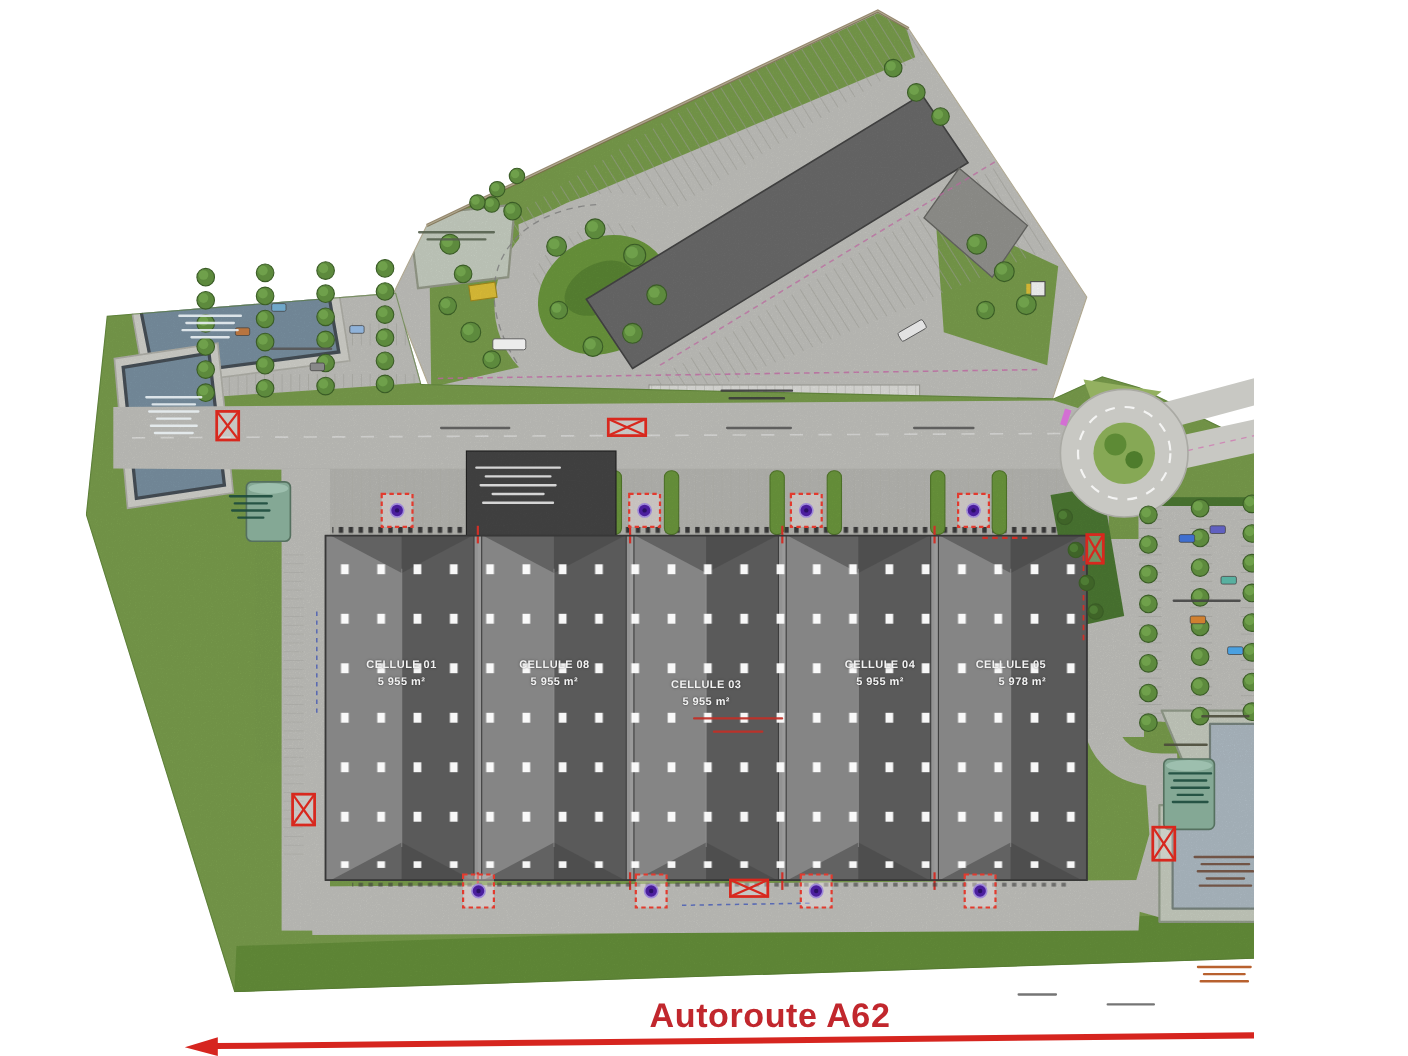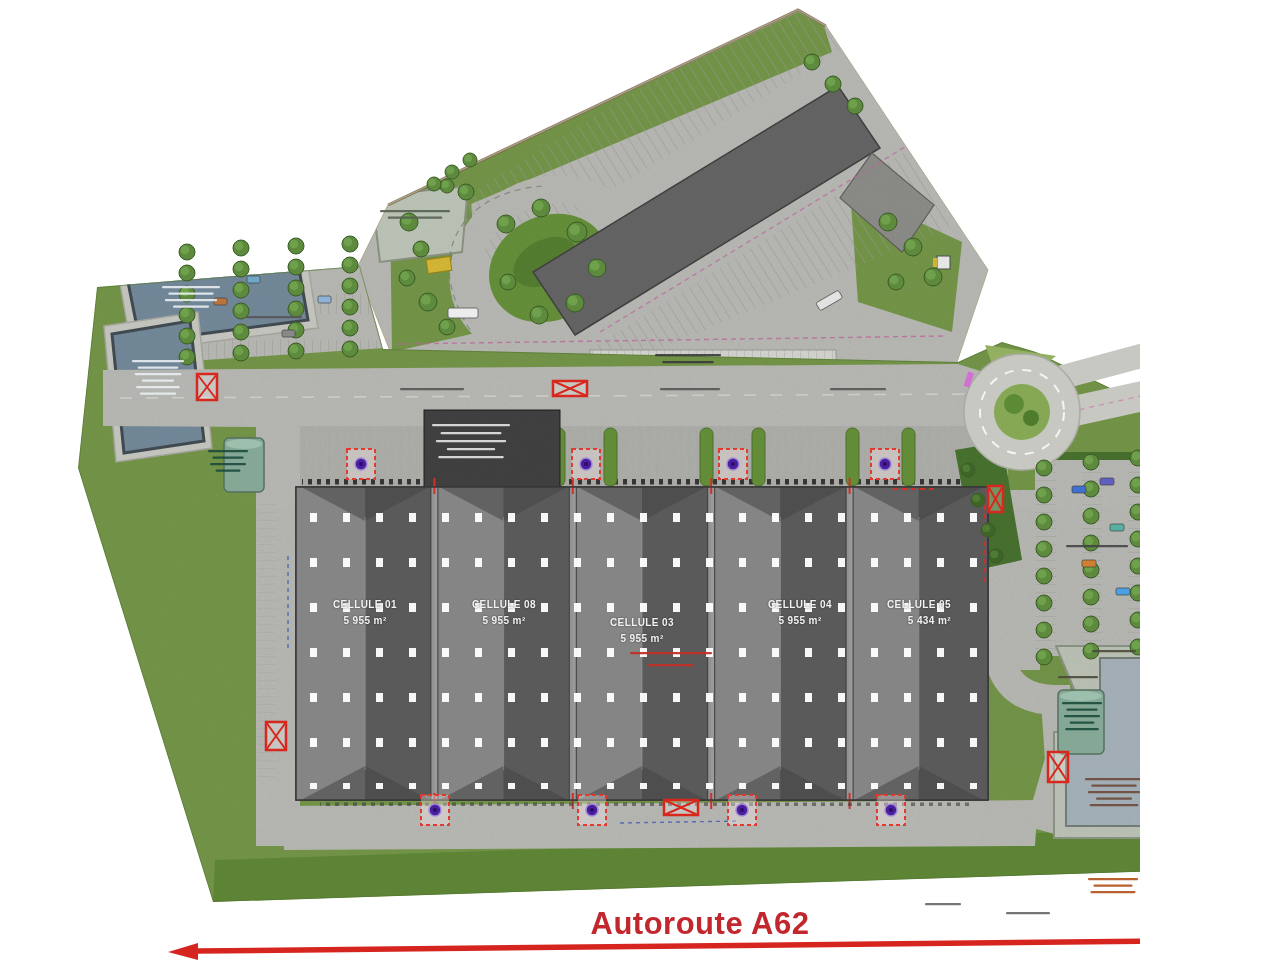--- a/index.html
+++ b/index.html
@@ -520,16 +520,16 @@
 <div class="cell-label" style="left:642px;top:597px;margin-top:18px;">
   <span>CELLULE 03</span><br>
   <span>5 955 m²</span>
 </div>
 <div class="cell-label" style="left:800px;top:597px;">
   <span>CELLULE 04</span><br>
   <span>5 955 m²</span>
 </div>
 <div class="cell-label" style="left:919px;top:597px;text-align:right;">
   <span>CELLULE 05</span><br>
-  <span>5 434 m²</span>
+  <span>5 978 m²</span>
 </div>
 <div class="autoroute-label" style="left:700px;top:906px;">Autoroute A62</div>
 </div>
 
 </body></html>

